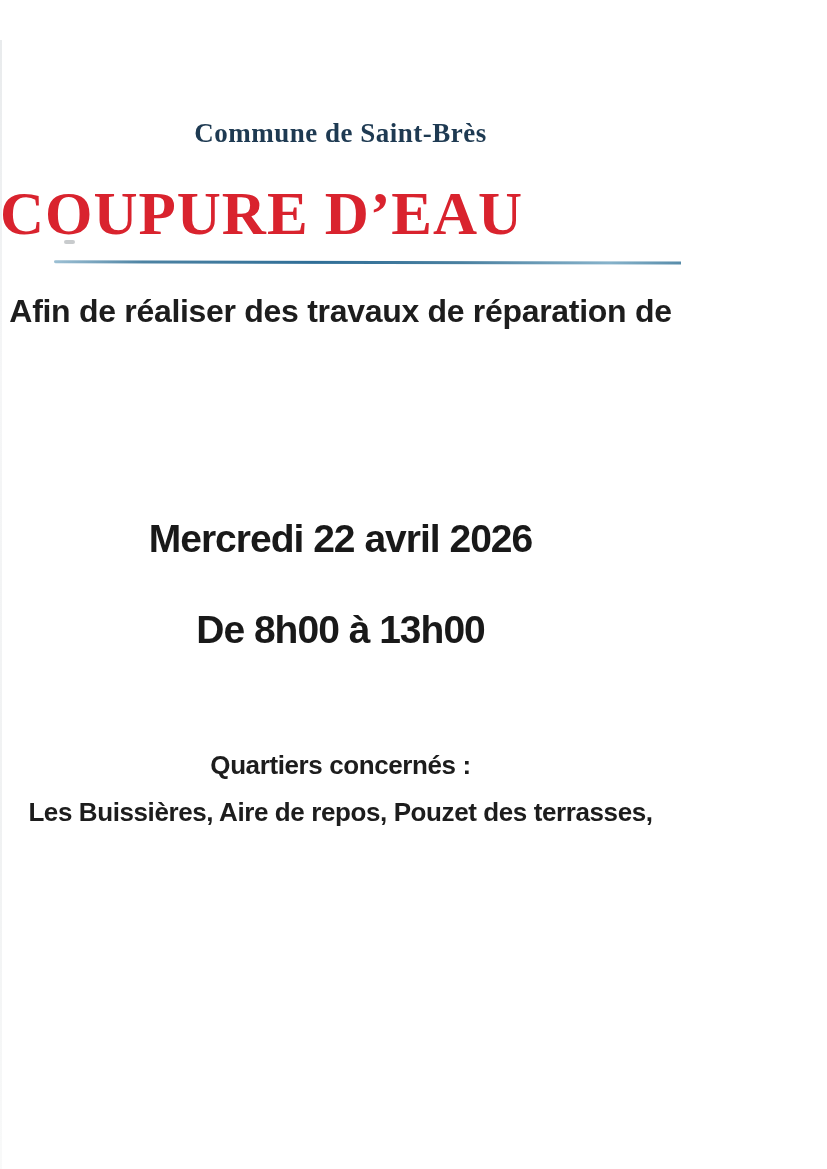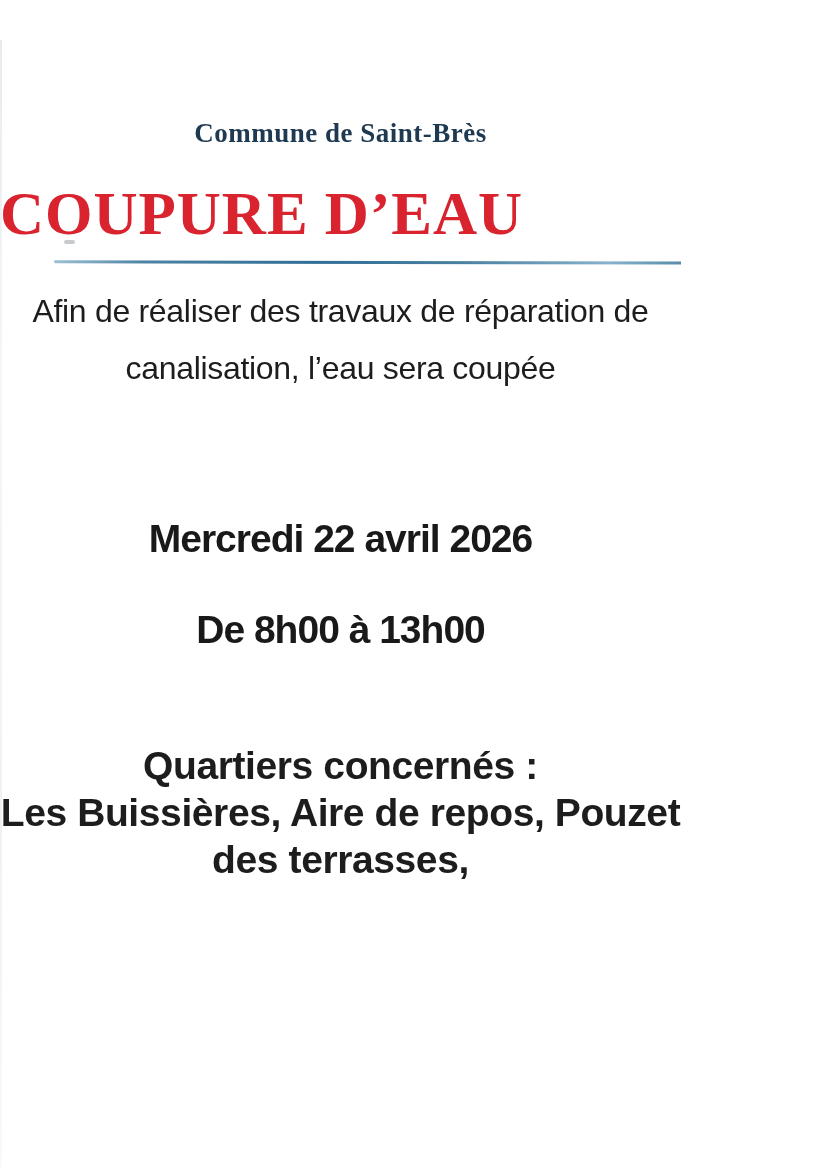--- a/index.html
+++ b/index.html
@@ -71,21 +71,21 @@
     border-radius: 2px;
     transform: rotate(0.12deg);
   }
   .intro-paragraph {
     position: absolute;
     top: 283px;
     left: 0;
     width: 100%;
     text-align: center;
     font-size: 32px;
-    font-weight: 400;
+    font-weight: 700;
     color: #1d1d1d;
     line-height: 57px;
     letter-spacing: -0.3px;
   }
   .schedule {
     position: absolute;
     top: 493px;
     left: 0;
     width: 100%;
     text-align: center;
@@ -94,21 +94,21 @@
     color: #191919;
     line-height: 91px;
     letter-spacing: -1px;
   }
   .districts {
     position: absolute;
     top: 742px;
     left: 0;
     width: 100%;
     text-align: center;
-    font-size: 39px;
+    font-size: 26px;
     font-weight: 700;
     color: #1d1d1d;
     line-height: 47px;
     letter-spacing: -0.4px;
   }
 </style>
 </head>
 <body>
 
 <div class="page">
@@ -118,21 +118,20 @@
   <div class="municipality">Commune de Saint-Brès</div>
 
   <div class="notice-title">COUPURE D’EAU</div>
 
   <div class="scan-speck"></div>
 
   <div class="divider-rule"></div>
 
   <div class="intro-paragraph">
     <div>Afin de réaliser des travaux de réparation de</div>
-    <div>canalisation, l’eau sera coupée</div>
   </div>
 
   <div class="schedule">
     <div>Mercredi 22 avril 2026</div>
     <div>De 8h00 à 13h00</div>
   </div>
 
   <div class="districts">
     <div>Quartiers concernés :</div>
     <div>Les Buissières, Aire de repos, Pouzet des terrasses,</div>

